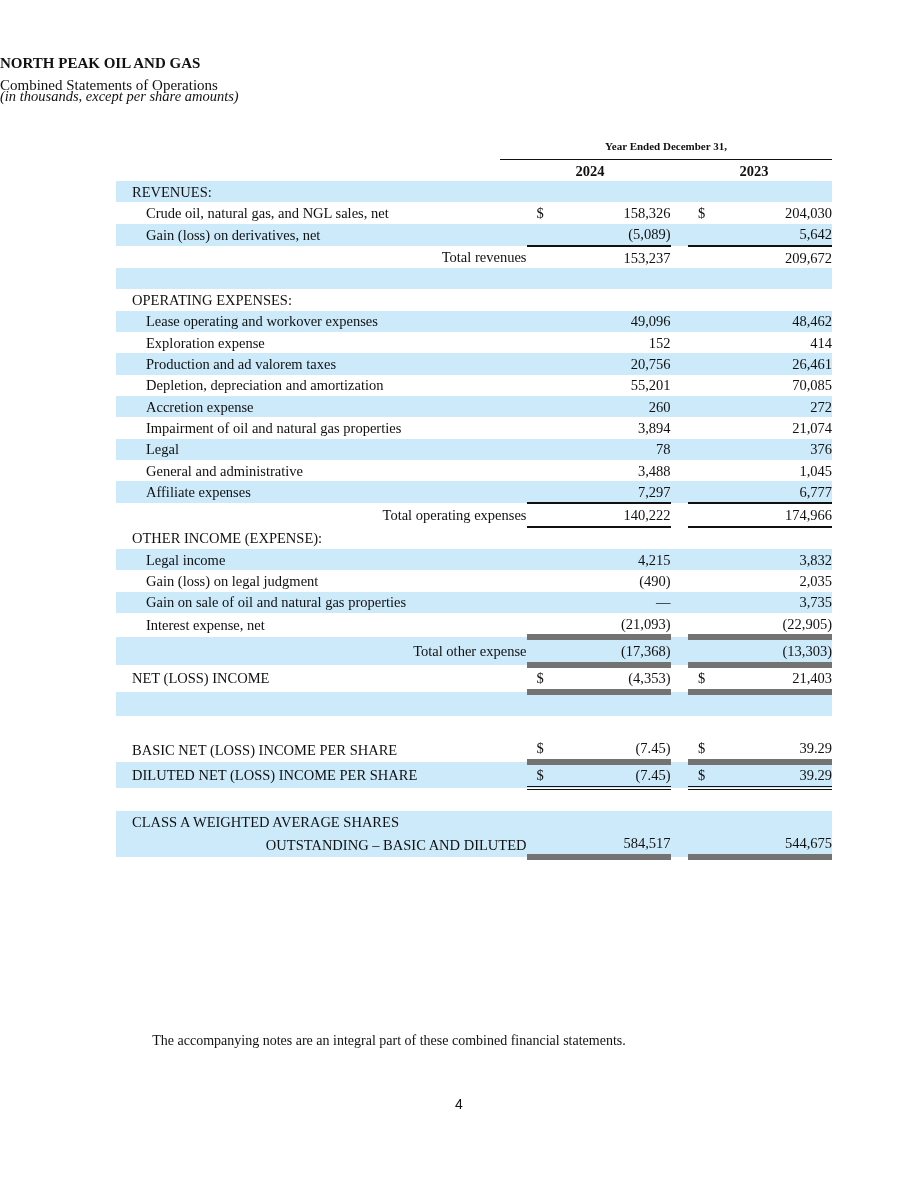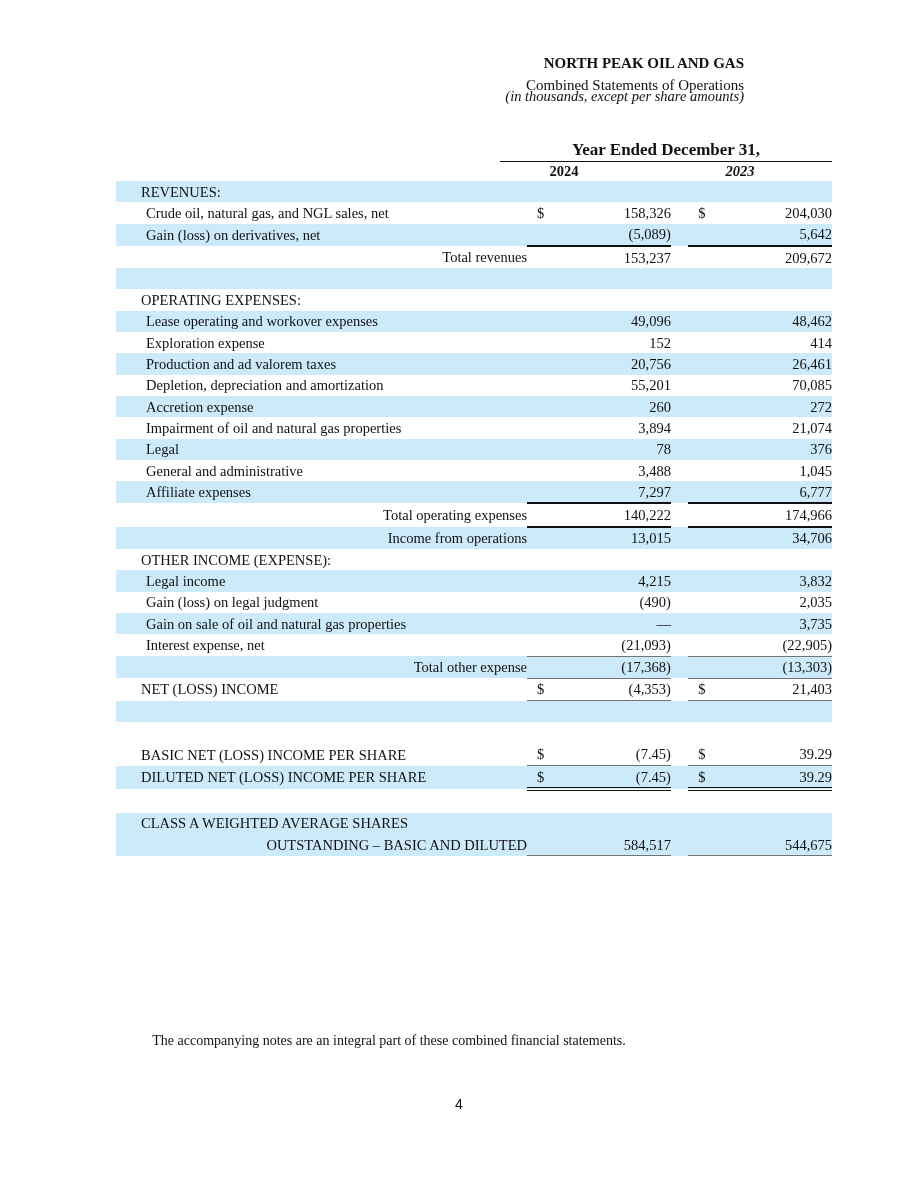--- a/index.html
+++ b/index.html
@@ -1,36 +1,36 @@
 <!DOCTYPE html>
 <html><head>
 <meta charset="utf-8">
 <style>
   html, body { margin: 0; padding: 0; background: #ffffff; }
   body { width: 918px; height: 1188px; position: relative; font-family: "Liberation Serif", serif; color: #111; }
-  .hdr { position: absolute; left: 0; width: 744px; text-align: right; }
+  .hdr { position: absolute; left: 0; width: 744px; text-align: left; }
   .h1 { top: 55px; font-weight: bold; font-size: 15px; }
   .h2 { top: 77px; font-size: 15px; }
   .h3 { top: 88px; font-size: 14.5px; font-style: italic; }
-  .colgrp { position: absolute; top: 140px; left: 500px; width: 332px; text-align: center; font-weight: bold; font-size: 17px; border-bottom: 1px solid #111; padding-bottom: 1px; }
+  .colgrp { position: absolute; top: 140px; left: 500px; width: 332px; text-align: center; font-weight: bold; font-size: 11px; border-bottom: 1px solid #111; padding-bottom: 7px; }
   .yr { position: absolute; top: 163px; font-weight: bold; font-size: 14.5px; text-align: center; border-bottom: 1px solid #111; padding-bottom: 1px; }
-  .yr.c1 { left: 486px; width: 156px; text-align: center; }
-  .yr.c2 { left: 662px; width: 156px; font-style: italic; }
+  .yr.c1 { left: 512px; width: 156px; text-align: center; }
+  .yr.c2 { left: 676px; width: 156px; }
   table { position: absolute; top: 181px; left: 116px; width: 716px; border-collapse: collapse; font-size: 14.5px; }
   td { padding: 0; height: 21.3px; line-height: 20px; white-space: nowrap; }
   tr.sh td { background: #cdeafa; }
-  td.lab { width: 384px; padding-left: 25px; }
+  td.lab { width: 384px; padding-left: 16px; }
   td.lab.i1 { padding-left: 30px; }
   td.lab.i2 { padding-left: 43px; text-align: right; }
   td.gap { width: 20px; background: transparent !important; }
   tr.sh td.gap { background: #cdeafa !important; }
   td.d { width: 20px; padding-left: 10px; }
   td.v { width: 126px; text-align: right; }
   td.u1 { border-bottom: 2px solid #111; }
-  td.u2 { border-bottom: 1px solid #737373; }
+  td.u2 { border-bottom: 6px solid #737373; }
   td.dbl { border-bottom: 4px double #111; }
   .foot { position: absolute; top: 1033px; left: 0; width: 778px; text-align: center; font-size: 14px; }
   .pg { position: absolute; top: 1096px; left: 0; width: 918px; text-align: center; font-family: "Liberation Sans", sans-serif; font-size: 14px; }
 </style>
 </head>
 <body>
 
 <div class="hdr h1">NORTH PEAK OIL AND GAS</div>
 <div class="hdr h2">Combined Statements of Operations</div>
 <div class="hdr h3">(in thousands, except per share amounts)</div>
@@ -162,28 +162,20 @@
         <td class="v u1">6,777</td>
       </tr>
       <tr>
         <td class="lab i2">Total operating expenses</td>
         <td class="d u1"></td>
         <td class="v u1">140,222</td>
         <td class="gap"></td>
         <td class="d u1"></td>
         <td class="v u1">174,966</td>
       </tr>
-      <tr class="sh">
-        <td class="lab i2">Income from operations</td>
-        <td class="d"></td>
-        <td class="v">13,015</td>
-        <td class="gap"></td>
-        <td class="d"></td>
-        <td class="v">34,706</td>
-      </tr>
       <tr>
         <td class="lab">OTHER INCOME (EXPENSE):</td>
         <td class="d"></td>
         <td class="v"></td>
         <td class="gap"></td>
         <td class="d"></td>
         <td class="v"></td>
       </tr>
       <tr class="sh">
         <td class="lab i1">Legal income</td>

